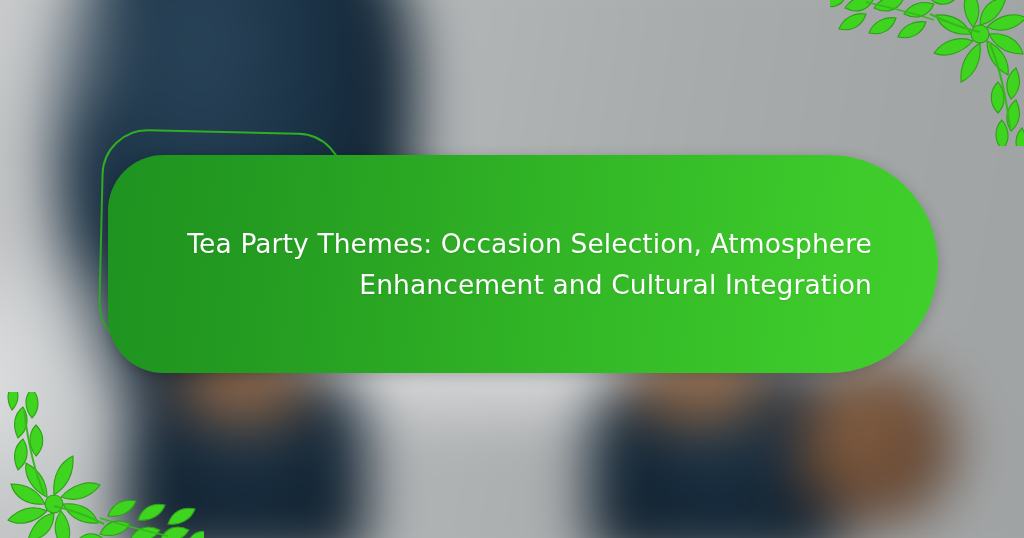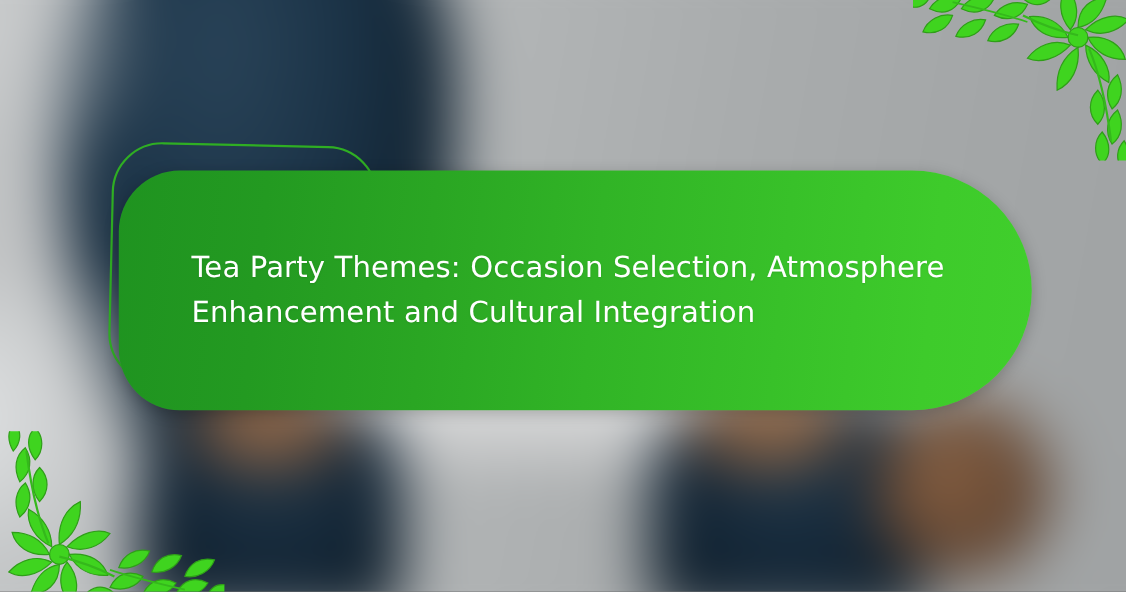--- a/index.html
+++ b/index.html
@@ -172,21 +172,21 @@
     align-items: center;
     justify-content: center;
     box-sizing: border-box;
     padding: 0 66px;
   }
   #title-text {
     color: #ffffff;
     font-size: 26.5px;
     line-height: 41px;
     font-weight: 400;
-    text-align: left;
+    text-align: right;
     letter-spacing: .1px;
     max-width: 700px;
     text-shadow: 0 1px 2px rgba(0,0,0,.10);
   }
 </style>
 </head>
 <body>
 
 <div id="stage">
 

